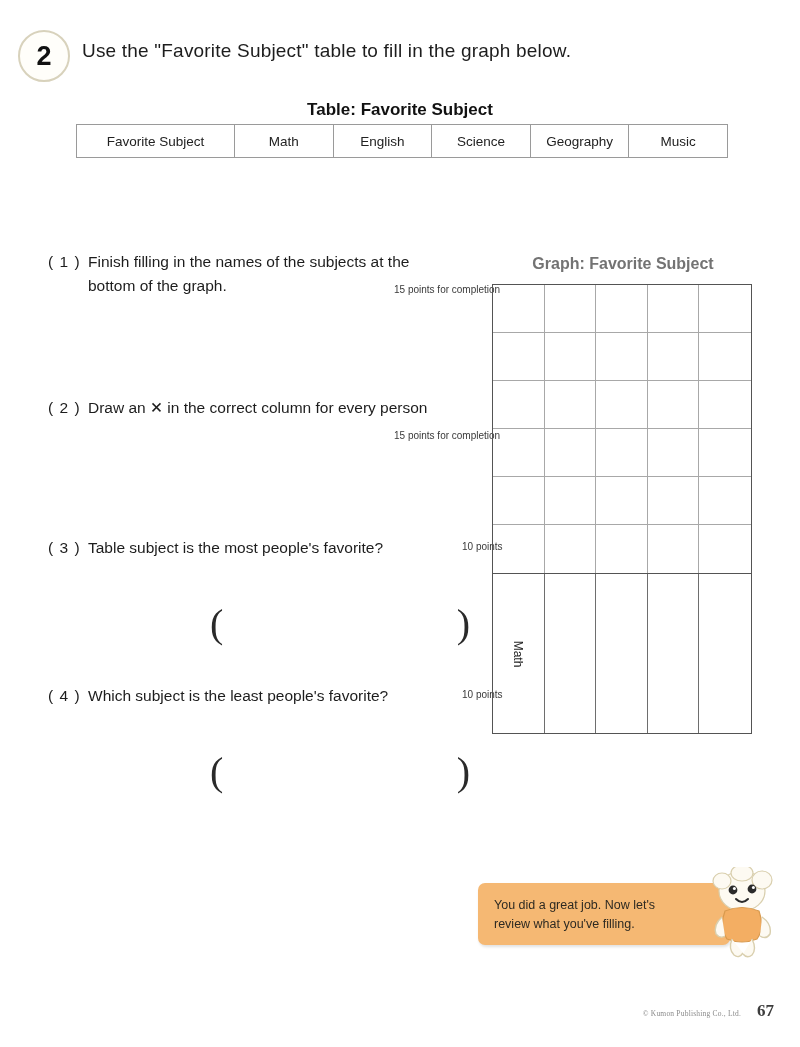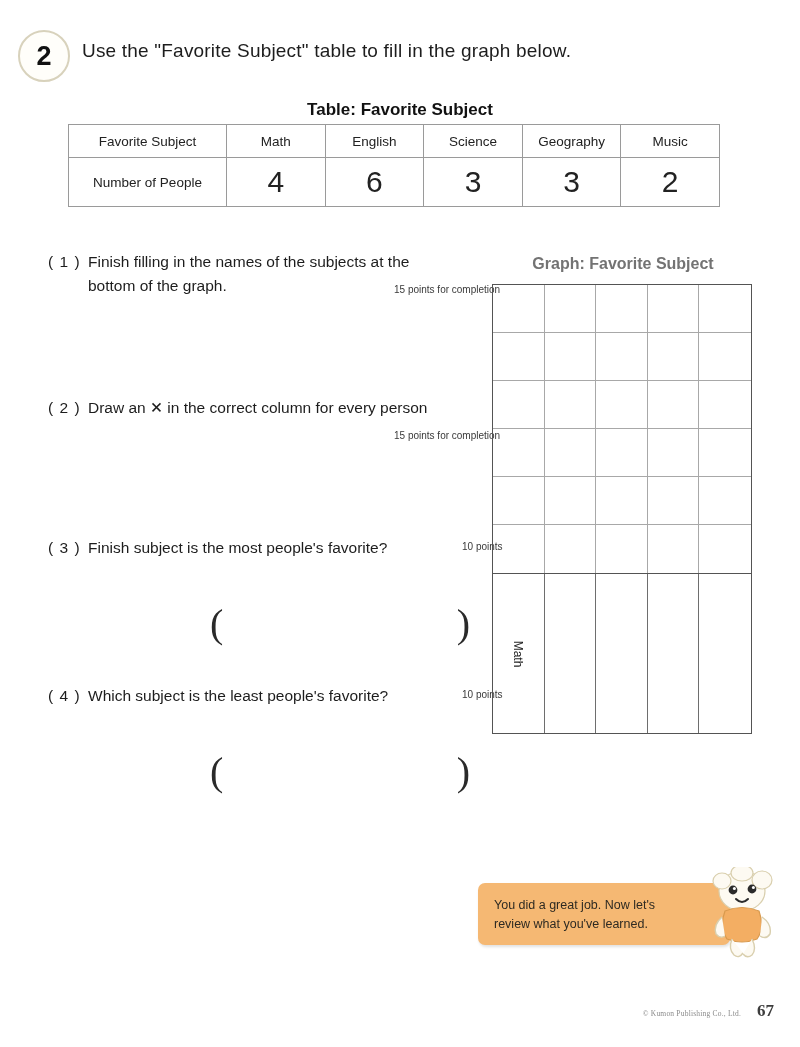--- a/index.html
+++ b/index.html
@@ -51,21 +51,21 @@
     position: absolute;
     left: 0; top: 100px;
     width: 800px;
     text-align: center;
     font-size: 17px;
     font-weight: bold;
     color: #111;
   }
   .data-table {
     position: absolute;
-    left: 68px; top: 124px;
+    left: 76px; top: 124px;
     width: 652px;
     border-collapse: collapse;
     table-layout: fixed;
     border-radius: 12px;
   }
   .data-table td {
     border: 1px solid #9a9a9a;
     text-align: center;
     color: #222;
   }
@@ -275,44 +275,36 @@
 <table class="data-table">
   <tbody>
       <tr class="head-row">
     <td class="label-cell">Favorite Subject</td>
     <td>Math</td>
     <td>English</td>
     <td>Science</td>
     <td>Geography</td>
     <td>Music</td>
   </tr>
-  <tr class="value-row">
-    <td class="label-cell">Number of People</td>
-    <td>4</td>
-    <td>6</td>
-    <td>3</td>
-    <td>3</td>
-    <td>2</td>
-  </tr>
 </tbody>
   </table>
 
 <div class="question q1">
   <span class="q-num">( 1 )</span><span class="q-text">Finish filling in the names of the subjects at the</span>
   <span class="q-line2">bottom of the graph.</span>
   <span class="points points-inline-q1">15 points for completion</span>
 </div>
 
 <div class="question q2">
   <span class="q-num">( 2 )</span><span class="q-text">Draw an ✕ in the correct column for every person</span>
   <span class="points points-inline-q2">15 points for completion</span>
 </div>
 
 <div class="question q3">
-  <span class="q-num">( 3 )</span><span class="q-text">Finish subject is the most people's favorite?</span>
+  <span class="q-num">( 3 )</span><span class="q-text">Table subject is the most people's favorite?</span>
   <span class="points points-inline-q3">10 points</span>
 </div>
 
 <div class="question q4">
   <span class="q-num">( 4 )</span><span class="q-text">Which subject is the least people's favorite?</span>
   <span class="points points-inline-q4">10 points</span>
 </div>
 
 <div class="answer-blank ans3">
   <span class="paren-l">(</span>
@@ -373,21 +365,21 @@
       <div class="label-cell last-col">
         <span class="label-vertical"></span>
       </div>
     </div>
 </div>
 
 <div class="callout">
   <div class="callout-box"></div>
   <div class="callout-text">
     <span>You did a great job. Now let's</span><br>
-    <span>review what you've learned.</span>
+    <span>review what you've filling.</span>
   </div>
   <svg class="mascot" viewBox="0 0 92 92">
     <ellipse cx="50" cy="24" rx="23" ry="20" fill="#fdfaf2" stroke="#d9cfae" stroke-width="1.2"></ellipse>
     <ellipse cx="30" cy="14" rx="9" ry="8" fill="#fdfaf2" stroke="#d9cfae" stroke-width="1.2"></ellipse>
     <ellipse cx="70" cy="13" rx="10" ry="9" fill="#fdfaf2" stroke="#d9cfae" stroke-width="1.2"></ellipse>
     <ellipse cx="50" cy="6" rx="11" ry="8" fill="#fdfaf2" stroke="#d9cfae" stroke-width="1.2"></ellipse>
     <circle cx="41" cy="23" r="4.4" fill="#2b2b2b"></circle>
     <circle cx="60" cy="22" r="4.4" fill="#2b2b2b"></circle>
     <circle cx="42.4" cy="21.4" r="1.5" fill="#ffffff"></circle>
     <circle cx="61.4" cy="20.4" r="1.5" fill="#ffffff"></circle>

